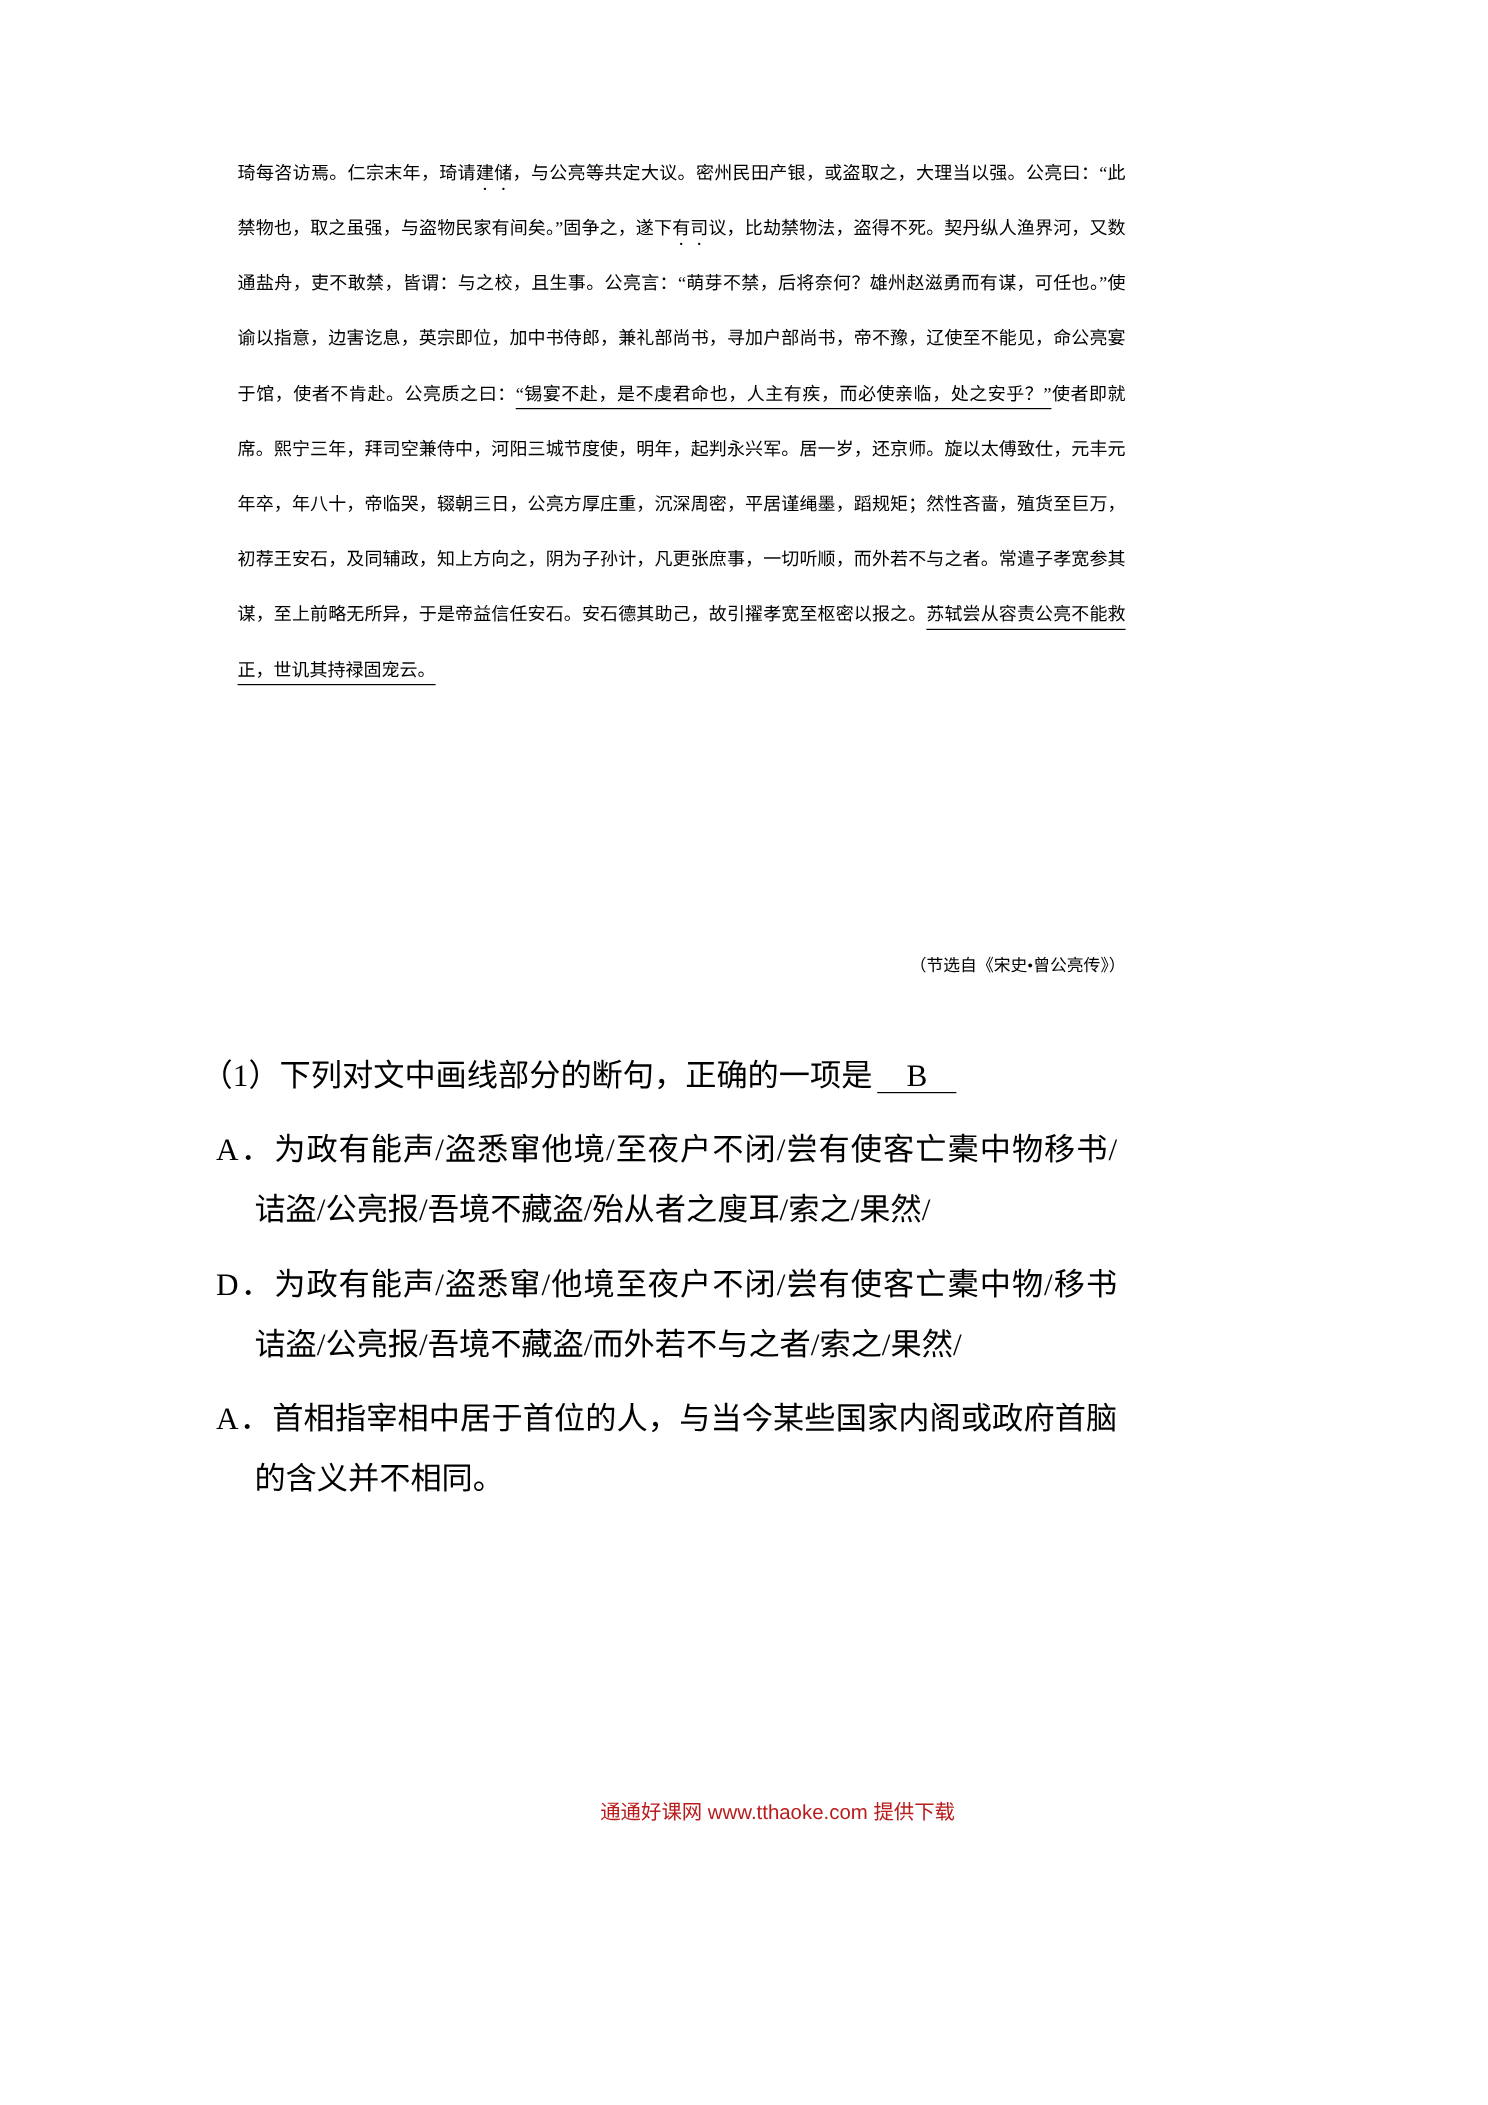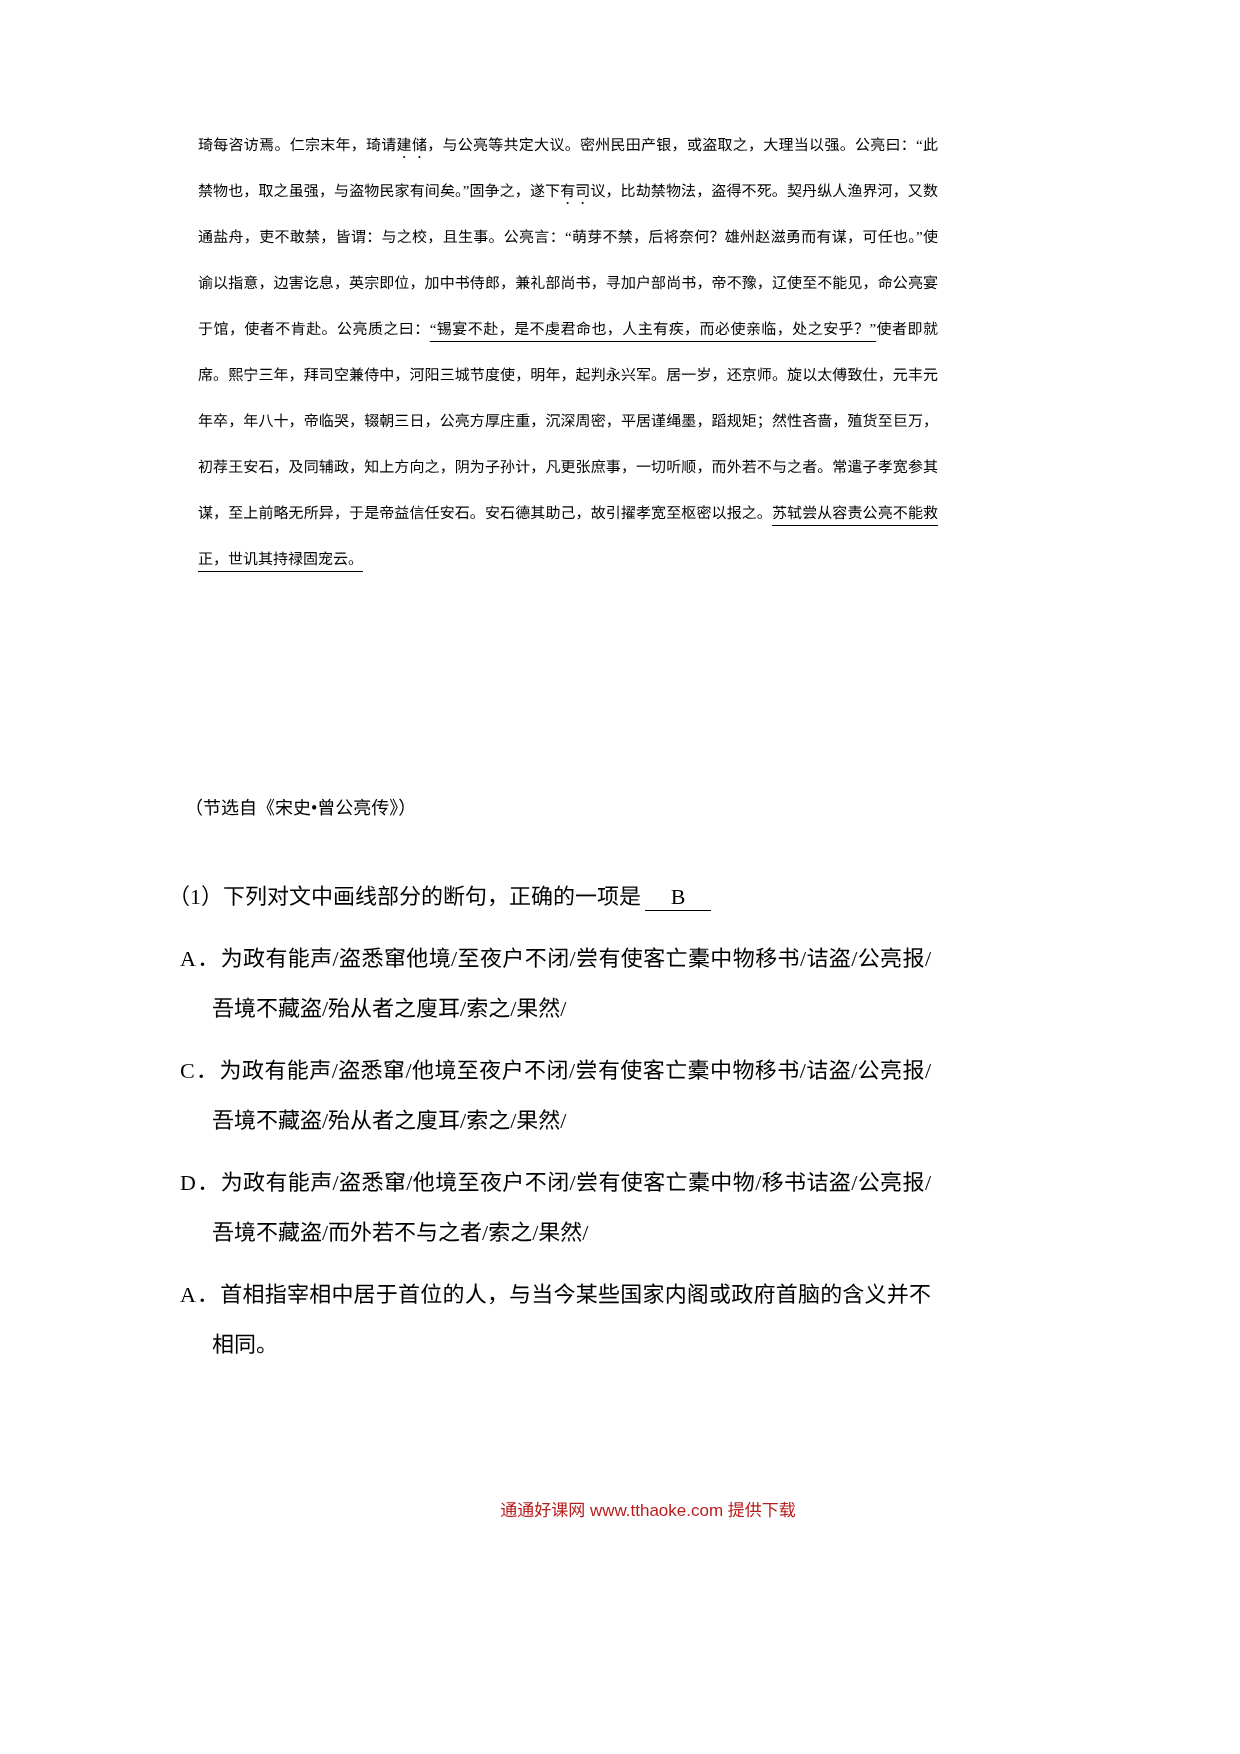--- a/index.html
+++ b/index.html
@@ -35,32 +35,32 @@
   }
   .seg-dots {
     -webkit-text-emphasis: filled dot;
     -webkit-text-emphasis-position: under right;
     text-emphasis: filled dot;
     text-emphasis-position: under right;
   }
   .attribution {
     position: absolute;
     top: 793px;
-    left: 185px;
+    left: 198px;
     width: 740px;
     margin: 0;
-    font-size: 18px;
-    text-align: left;
+    font-size: 14px;
+    text-align: right;
   }
   .questions {
     position: absolute;
     top: 872px;
     left: 168px;
     width: 775px;
-    font-size: 22px;
+    font-size: 26px;
     line-height: 50px;
   }
   .stem { margin: 0; }
   .answer-blank {
     display: inline-block;
     min-width: 66px;
     text-align: center;
     border-bottom: 1.5px solid #000;
     line-height: 26px;
     margin-left: 4px;
@@ -88,18 +88,17 @@
 </style>
 </head>
 <body>
 
 <div class="page">
   <div class="passage"><span class="seg-plain">琦每咨访焉。仁宗末年，琦请</span><span class="seg-dots">建储</span><span class="seg-plain">，与公亮等共定大议。密州民田产银，或盗取之，大理当以强。公亮曰：“此禁物也，取之虽强，与盗物民家有间矣。”固争之，遂下</span><span class="seg-dots">有司</span><span class="seg-plain">议，比劫禁物法，盗得不死。契丹纵人渔界河，又数通盐舟，吏不敢禁，皆谓：与之校，且生事。公亮言：“萌芽不禁，后将奈何？雄州赵滋勇而有谋，可任也。”使谕以指意，边害讫息，英宗即位，加中书侍郎，兼礼部尚书，寻加户部尚书，帝不豫，辽使至不能见，命公亮宴于馆，使者不肯赴。公亮质之曰：</span><span class="seg-underline">“锡宴不赴，是不虔君命也，人主有疾，而必使亲临，处之安乎？”</span><span class="seg-plain">使者即就席。熙宁三年，拜司空兼侍中，河阳三城节度使，明年，起判永兴军。居一岁，还京师。旋以太傅致仕，元丰元年卒，年八十，帝临哭，辍朝三日，公亮方厚庄重，沉深周密，平居谨绳墨，蹈规矩；然性吝啬，殖货至巨万，初荐王安石，及同辅政，知上方向之，阴为子孙计，凡更张庶事，一切听顺，而外若不与之者。常遣子孝宽参其谋，至上前略无所异，于是帝益信任安石。安石德其助己，故引擢孝宽至枢密以报之。</span><span class="seg-underline">苏轼尝从容责公亮不能救正，世讥其持禄固宠云。</span></div>
   <p class="attribution">（节选自《宋史•曾公亮传》）</p>
   <div class="questions">
       <p class="stem"><span>（1）下列对文中画线部分的断句，正确的一项是</span><span class="answer-blank">B</span></p>
       <p class="option"><span class="opt-label">A．</span><span>为政有能声/盗悉窜他境/至夜户不闭/尝有使客亡橐中物移书/诘盗/公亮报/吾境不藏盗/殆从者之廋耳/索之/果然/</span></p>
-      <p class="option"><span class="opt-label">C．</span><span>为政有能声/盗悉窜/他境至夜户不闭/尝有使客亡橐中物移书/诘盗/公亮报/吾境不藏盗/殆从者之廋耳/索之/果然/</span></p>
       <p class="option"><span class="opt-label">D．</span><span>为政有能声/盗悉窜/他境至夜户不闭/尝有使客亡橐中物/移书诘盗/公亮报/吾境不藏盗/而外若不与之者/索之/果然/</span></p>
       <p class="option"><span class="opt-label">A．</span><span>首相指宰相中居于首位的人，与当今某些国家内阁或政府首脑的含义并不相同。</span></p>
     </div>
   <p class="footer">通通好课网 www.tthaoke.com 提供下载</p>
 </div>
 
 </body></html>

